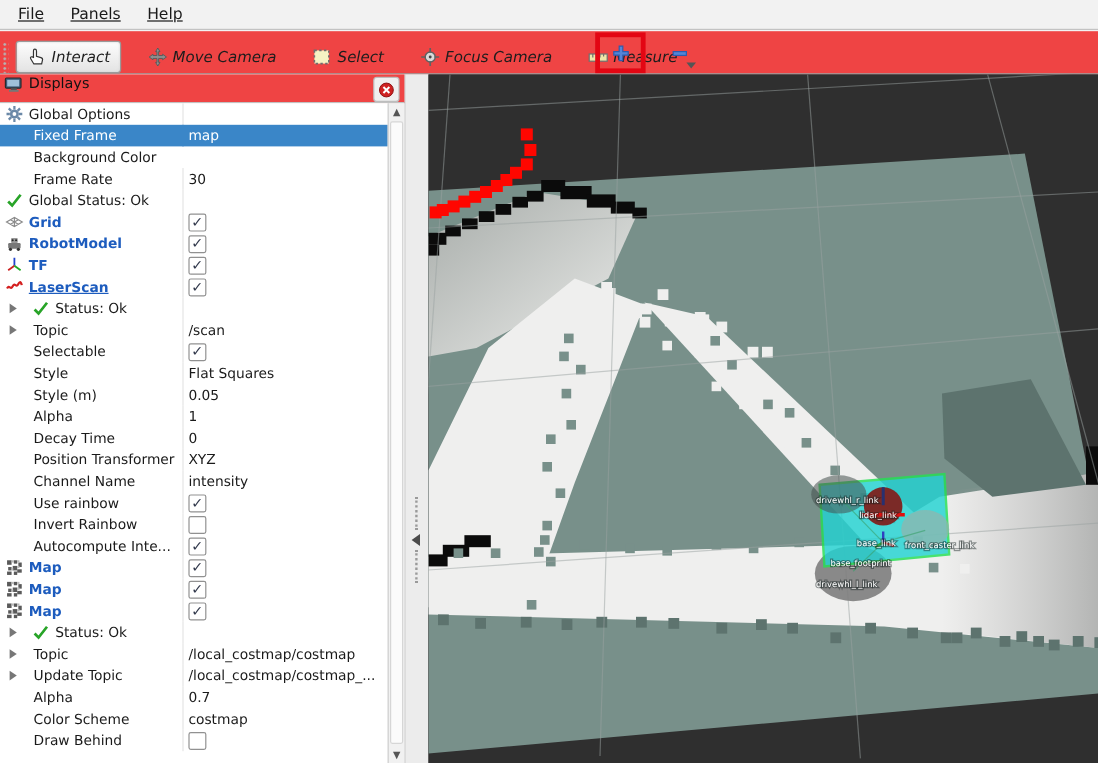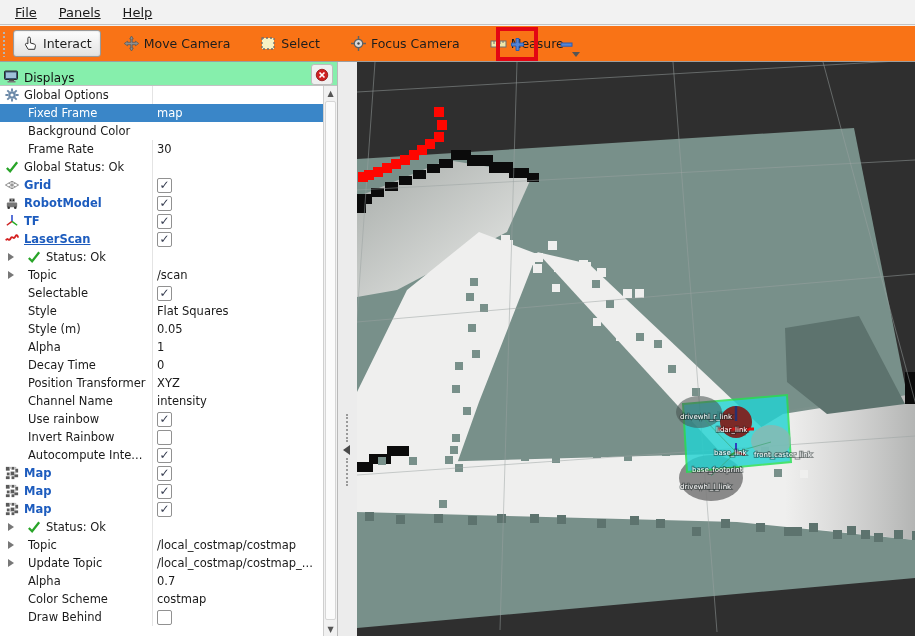--- a/index.html
+++ b/index.html
@@ -2,40 +2,40 @@
 <html><head>
 <meta charset="utf-8">
 <style>
   html,body{margin:0;padding:0;}
   body{width:915px;height:636px;overflow:hidden;position:relative;background:#f2f2f2;
        font-family:"DejaVu Sans","Liberation Sans",sans-serif;font-size:12px;color:#1a1a1a;
        -webkit-font-smoothing:antialiased;}
   #menubar{position:absolute;left:0;top:0;width:915px;height:25px;background:#f2f2f2;
            border-bottom:1px solid #c3c3c3;display:flex;align-items:center;gap:4px;padding-left:6px;box-sizing:border-box;}
   .menu-item{padding:3px 9px;font-size:13px;text-decoration:underline;cursor:default;}
-  #toolbar{position:absolute;left:0;top:26px;width:915px;height:36px;background:#f97316;
-           border-bottom:1px solid #9e9e9e;display:flex;align-items:center;box-sizing:border-box;}
+  #toolbar{position:absolute;left:0;top:26px;width:915px;height:36px;background:#ef4444;
+           border-bottom:1px solid #9e9e9e;display:flex;align-items:flex-end;box-sizing:border-box;font-style:italic;}
   .grip{width:5px;height:26px;margin:0 6px 0 2px;
         background-image:radial-gradient(#b5b5b5 1px, transparent 1.2px);background-size:4px 4px;}
   .tool-btn{display:flex;align-items:center;gap:4px;padding:4px 8px;margin-right:14px;border-radius:3px;
             font-size:12.5px;color:#1d1d1d;white-space:nowrap;}
   .tool-btn.active{background:linear-gradient(#fdfdfd,#e3e3e3);border:1px solid #9a9a9a;box-shadow:inset 0 0 2px #cfcfcf;}
   .tool-icon{width:17px;height:17px;display:inline-block;}
   .icon-btn{width:30px;height:26px;display:flex;align-items:center;justify-content:center;position:relative;border-radius:3px;}
   #add-btn-wrap{position:absolute;left:496px;top:1px;width:42px;height:34px;
                 display:flex;align-items:center;justify-content:center;}
   #annotation-box{position:absolute;left:0;top:0;width:100%;height:100%;box-sizing:border-box;pointer-events:none;}
   #remove-btn{position:absolute;left:551px;top:5px;}
   .caret{position:absolute;right:1px;bottom:0px;width:0;height:0;border-left:4px solid transparent;
          border-right:4px solid transparent;border-top:5px solid #555;}
   
   #panel{position:absolute;left:0;top:62px;width:338px;height:574px;background:#ffffff;
          border-right:1px solid #b9b9b9;box-sizing:border-box;}
-  #panel-header{position:absolute;left:0;top:0;width:100%;height:24px;background:#86efac;
-                border-bottom:1px solid #c2c2c2;display:flex;align-items:flex-end;box-sizing:border-box;}
+  #panel-header{position:absolute;left:0;top:0;width:100%;height:24px;background:#ef4444;
+                border-bottom:1px solid #c2c2c2;display:flex;align-items:flex-start;box-sizing:border-box;}
   #panel-title{font-size:12px;color:#111;margin-left:4px;}
   #panel-close{position:absolute;right:4px;top:2px;width:20px;height:19px;background:#f0f0f0;
                border:1px solid #bdbdbd;border-radius:3px;display:flex;align-items:center;justify-content:center;}
   #panel-body{position:absolute;left:0;top:24px;width:324px;height:546px;overflow:hidden;background:#fff;}
   .prow{position:relative;height:18px;line-height:18px;font-size:11.5px;display:flex;white-space:nowrap;}
   .prow .ncell{position:relative;width:152px;box-sizing:border-box;overflow:hidden;flex:none;}
   .prow .vcell{position:relative;flex:1;border-left:1px solid #e4e4e4;padding-left:4px;box-sizing:border-box;overflow:hidden;display:flex;align-items:center;}
   .prow.sel{background:#3a86c8;color:#fff;}
   .prow.sel .vcell{border-left-color:#3a86c8;}
   .prow .lbl{position:absolute;top:0;}

